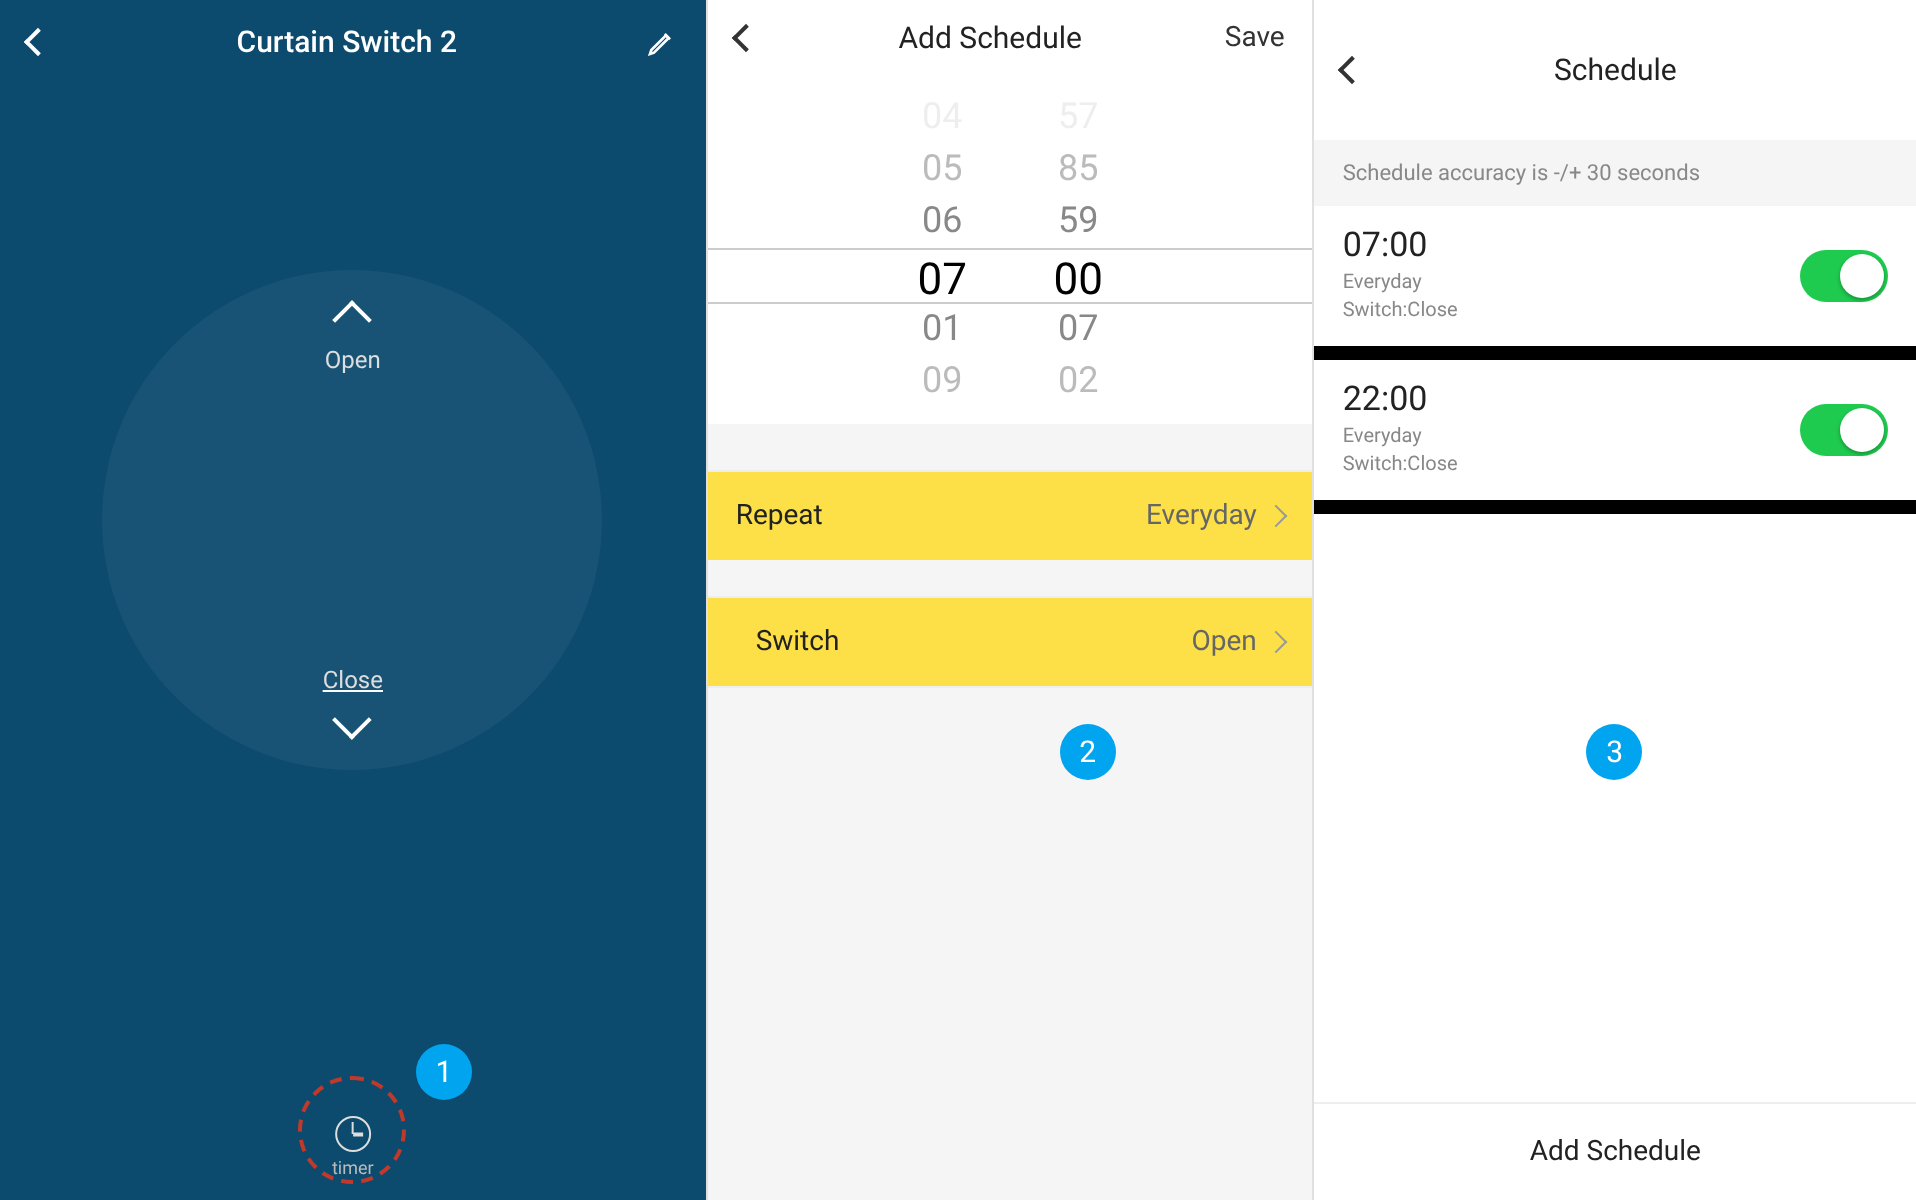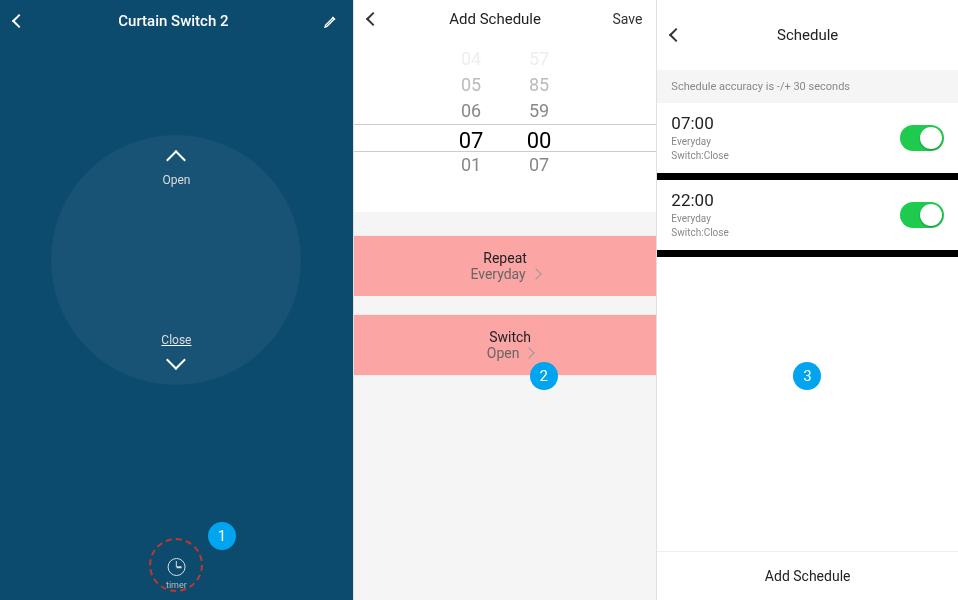--- a/index.html
+++ b/index.html
@@ -40,21 +40,21 @@
 
 .picker { background:#fff; padding: 8px 0 6px; margin-bottom:23px; }
 .picker-rows { position:relative; height: 160px; overflow:hidden; }
 .picker-row { display:flex; justify-content:center; gap:28px; height:26px; line-height:26px; font-size:18px; font-variant-numeric: tabular-nums; }
 .picker-row.sel { font-size:22px; color:#000; border-top:1px solid #ccc; border-bottom:1px solid #ccc; height:28px; line-height:32px; }
 .picker-row .h, .picker-row .m { width:40px; text-align:center; }
 .fade5 { color:#eee; }
 .fade3 { color:#bbb; }
 .fade2 { color:#888; }
 
-.setting-row { background:#fca5a5; display:flex; align-items:center; justify-content:space-between; padding:14px 14px; border-top:1px solid #eee; cursor:pointer;flex-direction:column; }
+.setting-row { background:#fde047; display:flex; align-items:center; justify-content:space-between; padding:14px 14px; border-top:1px solid #eee; cursor:pointer; }
 .setting-row + .setting-row { margin-top: 18px; border-top:1px solid #eee; border-bottom:1px solid #eee;padding-left:24px; }
 .setting-label { font-size:14px; color:#222; }
 .setting-val { font-size:14px; color:#666; display:flex; align-items:center; gap:6px; }
 .chev-right { width:8px; height:8px; border-right:1.5px solid #999; border-top:1.5px solid #999; transform:rotate(45deg); }
 
 
 .p3-header { display:flex; align-items:center; justify-content:center; padding:26px 14px; position:relative; }
 .p3-header .chev-left-k { position:absolute; left:14px; }
 .p3-hint { font-size:11px; color:#888; padding:10px 14px; background:#f5f5f5; }
 .schedule-item { display:flex; align-items:center; justify-content:space-between; padding:10px 14px 10px; border-bottom:7px solid #000000; }
@@ -124,20 +124,24 @@
           <span class="m">59</span>
         </div>
       <div class="picker-row sel">
           <span class="h">07</span>
           <span class="m">00</span>
         </div>
       <div class="picker-row fade2">
           <span class="h">01</span>
           <span class="m">07</span>
         </div>
+      <div class="picker-row fade3">
+          <span class="h">09</span>
+          <span class="m">02</span>
+        </div>
 
     </div>
   </div>
   <div class="setting-row">
     <span class="setting-label">Repeat</span>
     <span class="setting-val">
         <span>Everyday</span>
         <span class="chev-right"></span>
       </span>
   </div>

